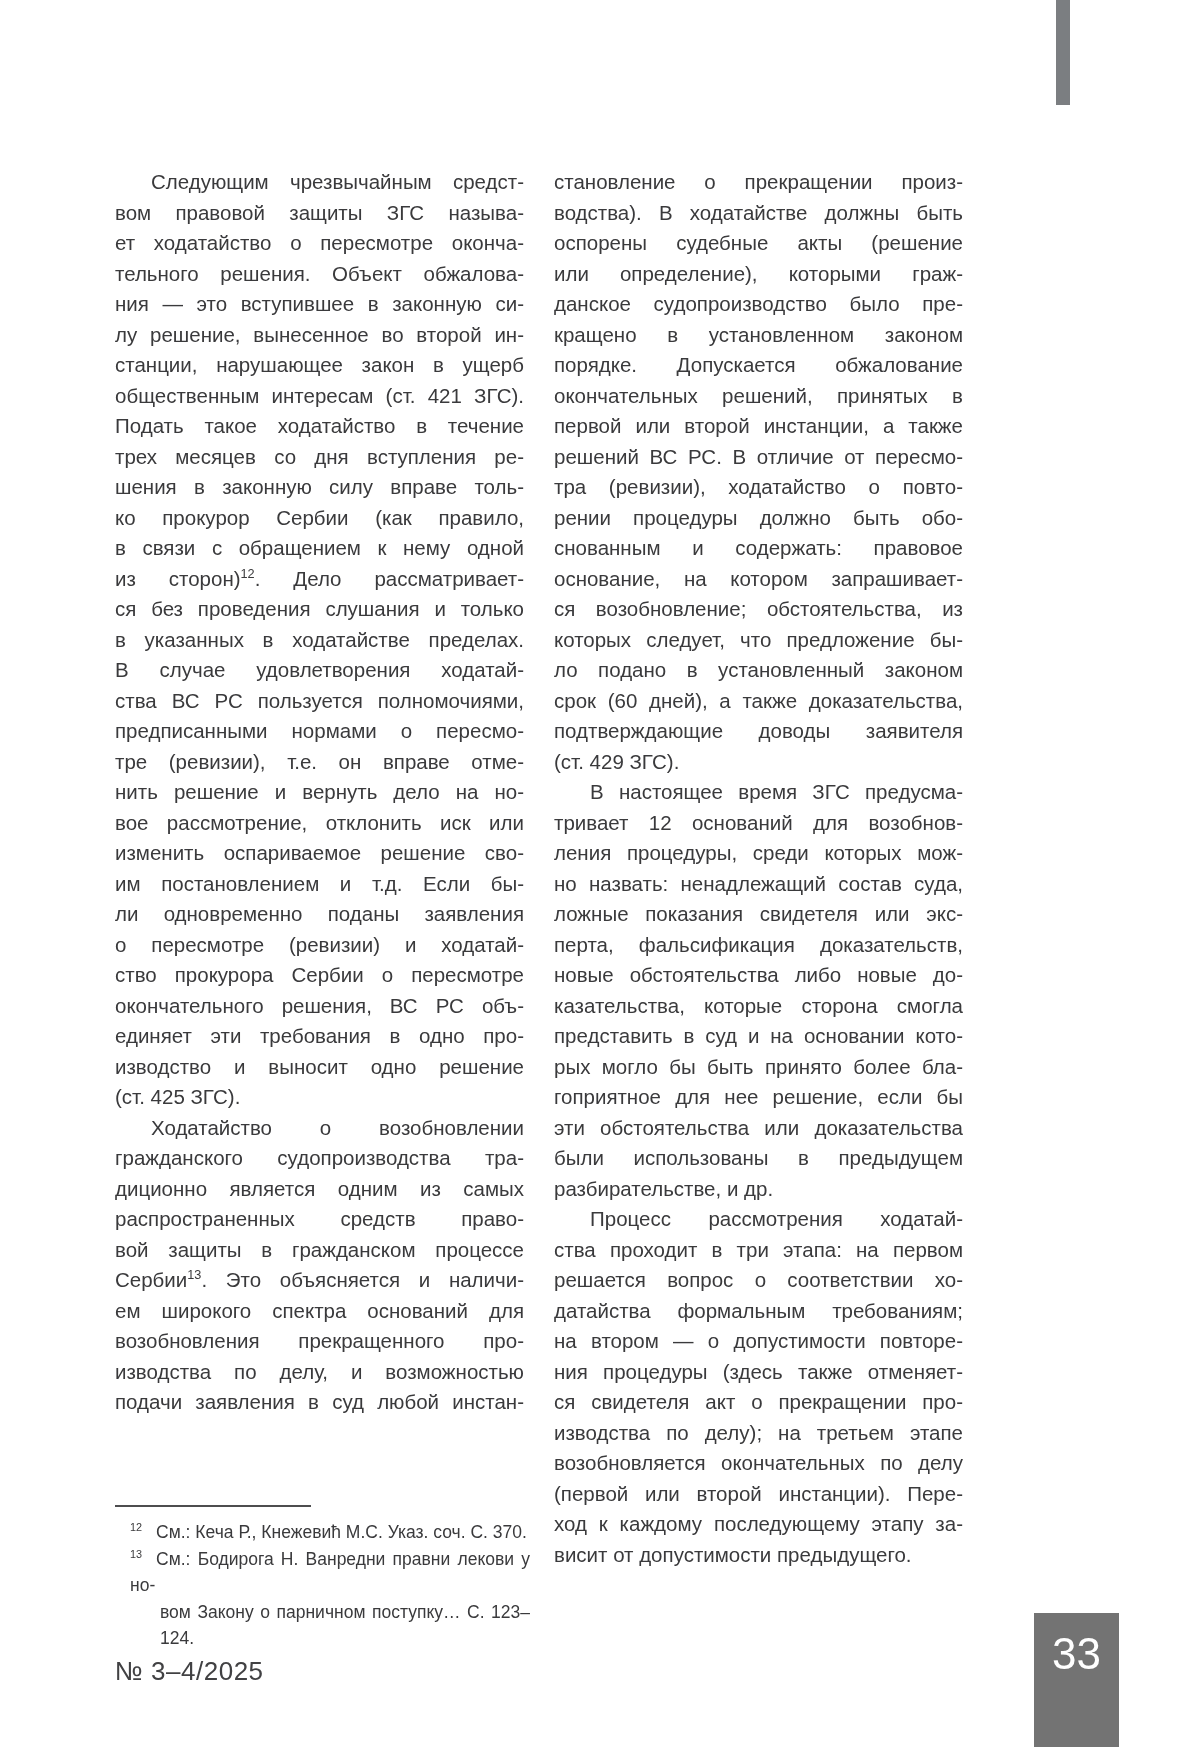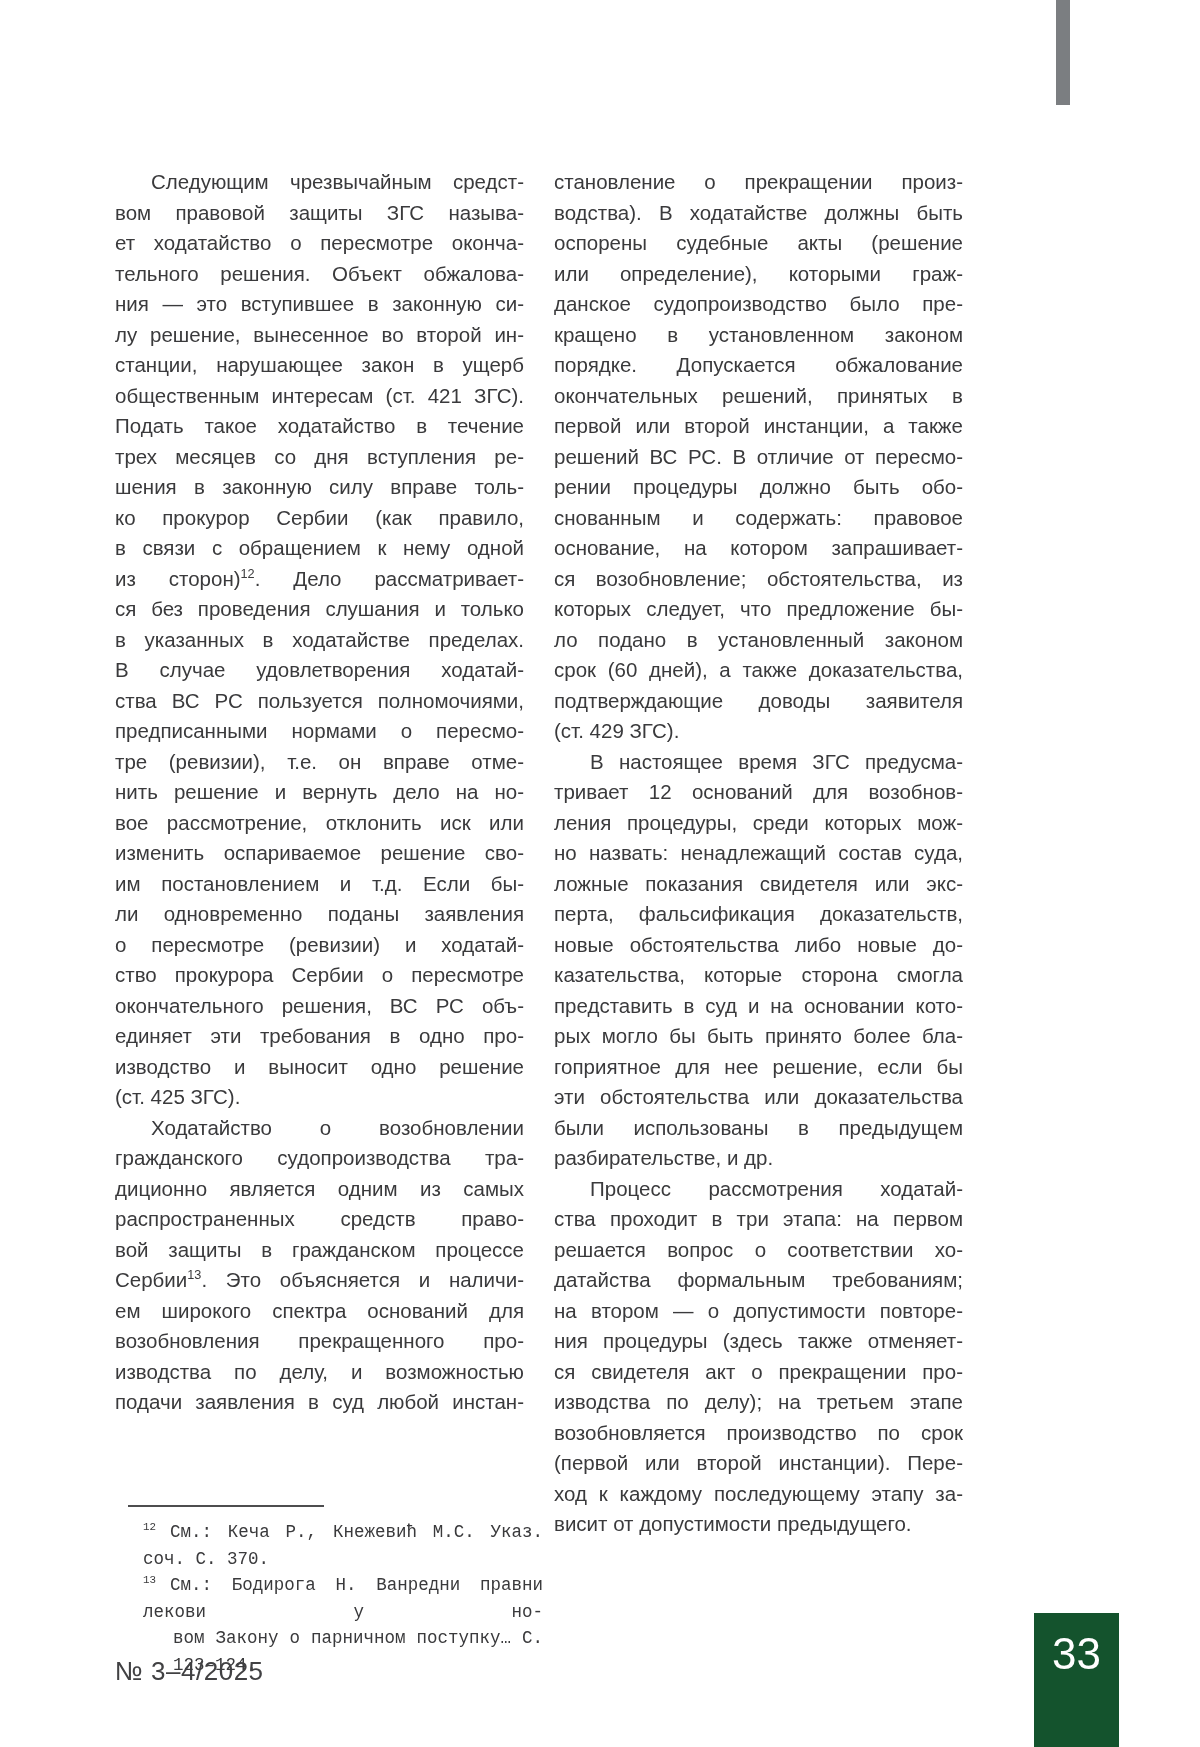--- a/index.html
+++ b/index.html
@@ -37,25 +37,24 @@
   }
   .line.indent { text-indent: 36px; }
   .line.noflush { text-align-last: left; }
   sup {
     font-size: 0.62em;
     vertical-align: super;
     line-height: 0;
   }
   .footnotes {
     position: absolute;
-    left: 128px;
+    left: 115px;
     top: 1505px;
     width: 415px;
     color: #3a3a3c;
-    font-family: Liberation Mono, monospace;
   }
   .fn-rule {
     width: 196px;
     height: 2px;
     background: #4d4d4f;
     margin-bottom: 12px;
   }
   .fn-line {
     font-size: 17.5px;
     line-height: 26.5px;
@@ -72,21 +71,21 @@
     font-size: 26px;
     color: #414143;
     letter-spacing: 0.5px;
   }
   .page-box {
     position: absolute;
     left: 1034px;
     top: 1613px;
     width: 85px;
     height: 134px;
-    background: #14532d;
+    background: #737373;
     color: #ffffff;
     text-align: center;
   }
   .page-box .num {
     padding-top: 16px;
     font-size: 44px;
     font-weight: 400;
   }
 </style>
 </head>
@@ -149,20 +148,21 @@
           <div class="line">становление о прекращении произ-</div>
           <div class="line">водства). В ходатайстве должны быть</div>
           <div class="line">оспорены судебные акты (решение</div>
           <div class="line">или определение), которыми граж-</div>
           <div class="line">данское судопроизводство было пре-</div>
           <div class="line">кращено в установленном законом</div>
           <div class="line">порядке. Допускается обжалование</div>
           <div class="line">окончательных решений, принятых в</div>
           <div class="line">первой или второй инстанции, а также</div>
           <div class="line">решений ВС РС. В отличие от пересмо-</div>
+          <div class="line">тра (ревизии), ходатайство о повто-</div>
           <div class="line">рении процедуры должно быть обо-</div>
           <div class="line">снованным и содержать: правовое</div>
           <div class="line">основание, на котором запрашивает-</div>
           <div class="line">ся возобновление; обстоятельства, из</div>
           <div class="line">которых следует, что предложение бы-</div>
           <div class="line">ло подано в установленный законом</div>
           <div class="line">срок (60 дней), а также доказательства,</div>
           <div class="line">подтверждающие доводы заявителя</div>
           <div class="line noflush">(ст. 429 ЗГС).</div>
         </div>
@@ -184,21 +184,21 @@
         </div>
         <div>
           <div class="line indent">Процесс рассмотрения ходатай-</div>
           <div class="line">ства проходит в три этапа: на первом</div>
           <div class="line">решается вопрос о соответствии хо-</div>
           <div class="line">датайства формальным требованиям;</div>
           <div class="line">на втором — о допустимости повторе-</div>
           <div class="line">ния процедуры (здесь также отменяет-</div>
           <div class="line">ся свидетеля акт о прекращении про-</div>
           <div class="line">изводства по делу); на третьем этапе</div>
-          <div class="line">возобновляется производство по срок</div>
+          <div class="line">возобновляется окончательных по делу</div>
           <div class="line">(первой или второй инстанции). Пере-</div>
           <div class="line">ход к каждому последующему этапу за-</div>
           <div class="line noflush">висит от допустимости предыдущего.</div>
         </div>
       </div>
   </div>
 
   <div class="footnotes" id="footnotes">
     <div class="fn-rule"></div>
   <div class="fn-line"><sup>12</sup>См.: Кеча Р., Кнежевић М.С. Указ. соч. С. 370.</div>

